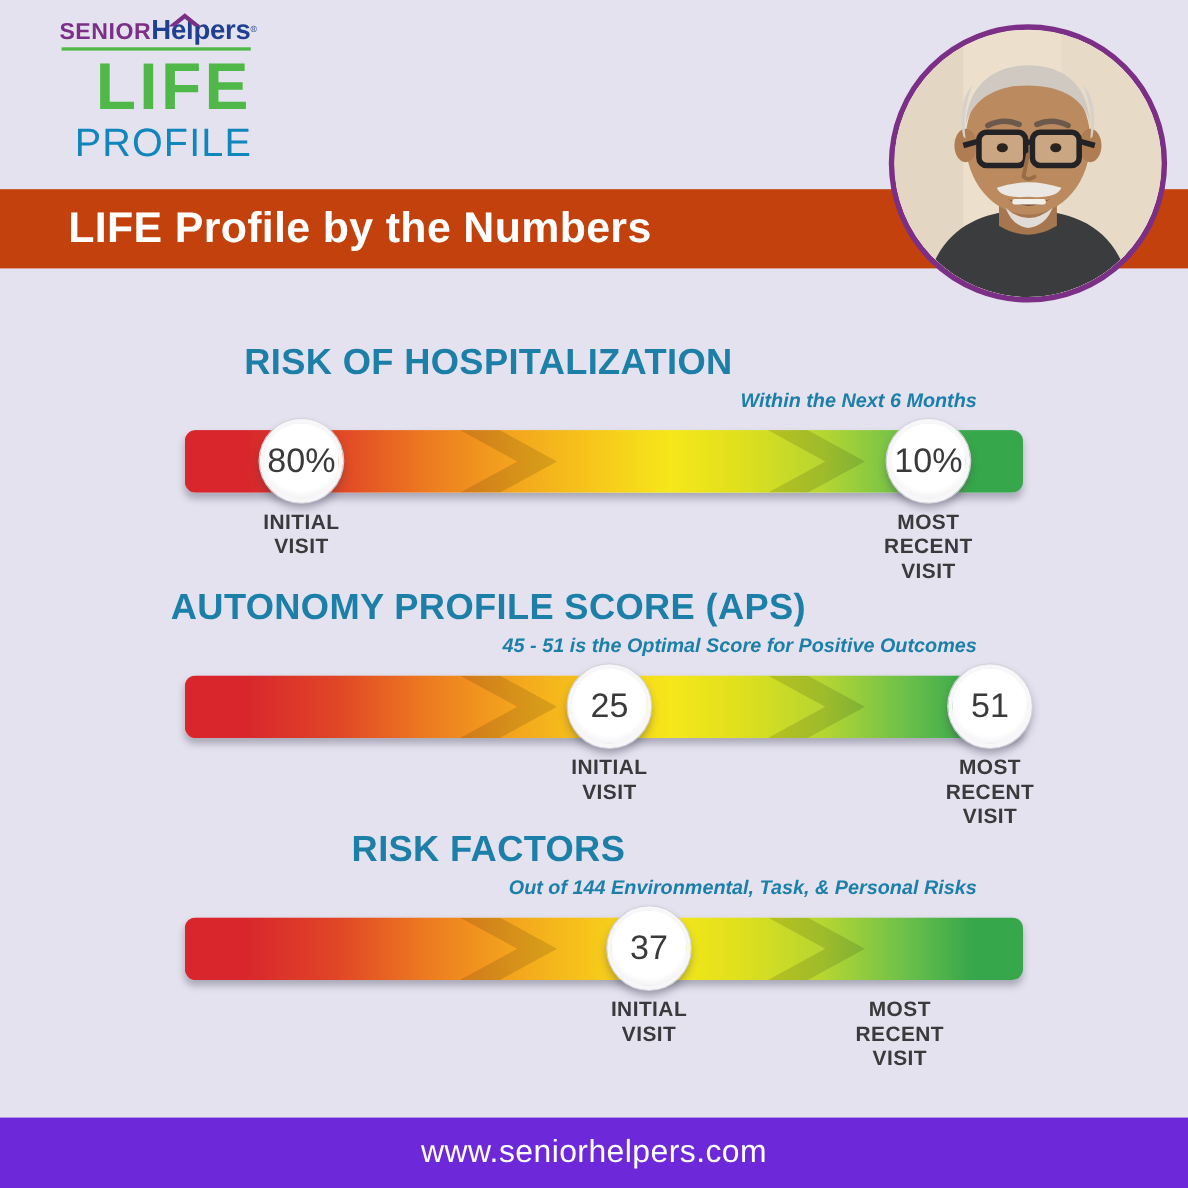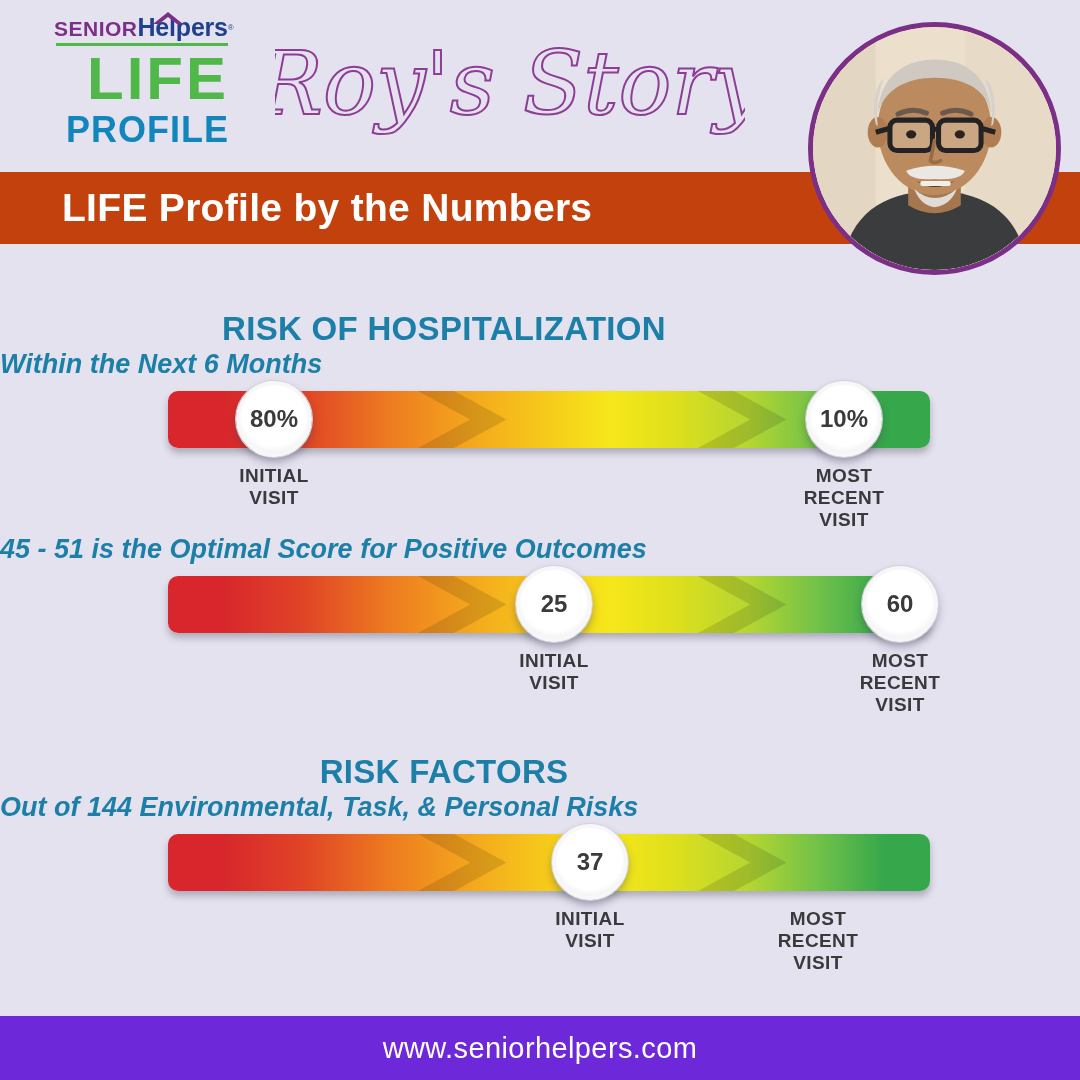--- a/index.html
+++ b/index.html
@@ -15,21 +15,21 @@
   #header-area { position: absolute; left: 0; top: 0; width: 1080px; height: 172px; }
 
   #brand-logo { position: absolute; left: 54px; top: 14px; width: 175px; text-align: right; }
   .brand-top { position: relative; display: block; height: 26px; line-height: 26px; white-space: nowrap; }
   .brand-senior { font-size: 21px; font-weight: 700; color: #7c2f86; letter-spacing: .5px; vertical-align: baseline; }
   .brand-helpers { font-size: 25px; font-weight: 700; color: #1f3f8f; letter-spacing: -.2px; vertical-align: baseline; }
   .brand-tm { font-size: 8px; color: #1f3f8f; vertical-align: super; }
   .house-roof { position: absolute; left: 97px; top: -3px; width: 34px; height: 14px; }
   .brand-rule { width: 172px; height: 2.5px; background: #4fb848; margin: 3px auto 2px; }
   .brand-life { font-size: 60px; font-weight: 700; color: #4fb848; letter-spacing: 3px; line-height: 62px; }
-  .brand-profile { font-size: 36px; font-weight: 700; color: #1186bd; letter-spacing: 1px; line-height: 40px; }
+  .brand-profile { font-size: 36px; font-weight: 400; color: #1186bd; letter-spacing: 1px; line-height: 40px; }
 
   #story-title { position: absolute; left: 275px; top: 18px; width: 470px; height: 130px; }
   #story-title svg { width: 100%; height: 100%; }
   #story-title text {
     font-family: "DejaVu Serif", serif; font-style: italic;
     font-size: 88px; fill: none; stroke: #8e3d96; stroke-width: 2;
   }
 
   #portrait {
     position: absolute; left: 808px; top: 22px; width: 253px; height: 253px;
@@ -45,21 +45,21 @@
     font-size: 39px; font-weight: 700; color: #ffffff; letter-spacing: .3px;
   }
 
   
   .section { position: absolute; left: 0; width: 888px; }
   .sec-title {
     text-align: center; font-size: 33px; font-weight: 700;
     color: #1b7fa8; letter-spacing: .3px; line-height: 38px;
   }
   .sec-sub {
-    text-align: left; font-size: 27px; font-style: italic; font-weight: 600;
+    text-align: right; font-size: 18px; font-style: italic; font-weight: 600;
     color: #1b7fa8; line-height: 26px; margin-top: 3px;
   }
 
   .bar-wrap { position: relative; margin-top: 14px; height: 140px; }
   .bar {
     position: absolute; left: 168px; top: 0; width: 762px; height: 57px;
     border-radius: 10px; overflow: hidden;
     box-shadow: 0 5px 7px rgba(60,60,80,.33);
   }
   .bar .grad {
@@ -77,21 +77,21 @@
   }
   .chev.c1 { left: 250px; }
   .chev.c2 { left: 530px; }
 
   .marker {
     position: absolute; top: -10px; width: 76px; height: 76px; border-radius: 50%;
     background: radial-gradient(circle at 50% 42%, #ffffff 0%, #ffffff 62%, #f3f3f5 76%, #e2e2e7 100%);
     border: 4px solid #f7f7f9;
     box-shadow: 0 0 0 1px #d3d3da, 0 5px 8px rgba(60,60,80,.42);
     display: flex; align-items: center; justify-content: center;
-    font-size: 24px; font-weight: 700; color: #3a3a3c; z-index: 4;
+    font-size: 31px; font-weight: 400; color: #3a3a3c; z-index: 4;
   }
   .mlabel {
     position: absolute; top: 74px; width: 170px; text-align: center;
     font-size: 19px; font-weight: 700; color: #3a3a3c;
     line-height: 22px; letter-spacing: .4px;
   }
 
   
   #footer { position: absolute; left: 0; top: 1016px; width: 1080px; height: 64px; background: #6d28d9; }
   #footer-url {
@@ -112,25 +112,20 @@
         <svg class="house-roof" viewBox="0 0 34 14">
           <path d="M2 13 L17 1 L32 13 L26 13 L17 6 L8 13 Z" fill="#7c2f86"></path>
         </svg>
         <span class="brand-senior">SENIOR</span><span class="brand-helpers">Helpers</span><span class="brand-tm">®</span>
       </span>
       <div class="brand-rule"></div>
       <div class="brand-life">LIFE</div>
       <div class="brand-profile">PROFILE</div>
     </div>
 
-    <div id="story-title">
-      <svg viewBox="0 0 470 130" preserveAspectRatio="xMidYMid meet">
-        <text x="235" y="96" text-anchor="middle">Roy's Story</text>
-      </svg>
-    </div>
 
   </div>
 
   <div id="portrait">
     <svg viewBox="0 0 240 240">
       <defs>
         <clipPath id="pclip">
             <circle cx="120" cy="120" r="120"></circle>
           </clipPath>
       </defs>
@@ -197,33 +192,34 @@
       <div class="marker" id="m0b" style="left:806px;">10%</div>
       <div class="mlabel" style="left:759px;">
         <div>MOST</div>
         <div>RECENT</div>
         <div>VISIT</div>
       </div>
     </div>
   </div>
 
   <div class="section" id="sec-1" style="top:533px;">
+    <div class="sec-title">AUTONOMY PROFILE SCORE (APS)</div>
     <div class="sec-sub">45 - 51 is the Optimal Score for Positive Outcomes</div>
     <div class="bar-wrap">
       <div class="bar">
         <div class="grad"></div>
         <div class="chev c1"></div>
         <div class="chev c2"></div>
       </div>
       <div class="marker" id="m1a" style="left:516px;">25</div>
       <div class="mlabel" style="left:469px;">
         <div>INITIAL</div>
         <div>VISIT</div>
       </div>
-      <div class="marker" id="m1b" style="left:862px;">60</div>
+      <div class="marker" id="m1b" style="left:862px;">51</div>
       <div class="mlabel" style="left:815px;">
         <div>MOST</div>
         <div>RECENT</div>
         <div>VISIT</div>
       </div>
     </div>
   </div>
 
   <div class="section" id="sec-2" style="top:753px;">
     <div class="sec-title">RISK FACTORS</div>

